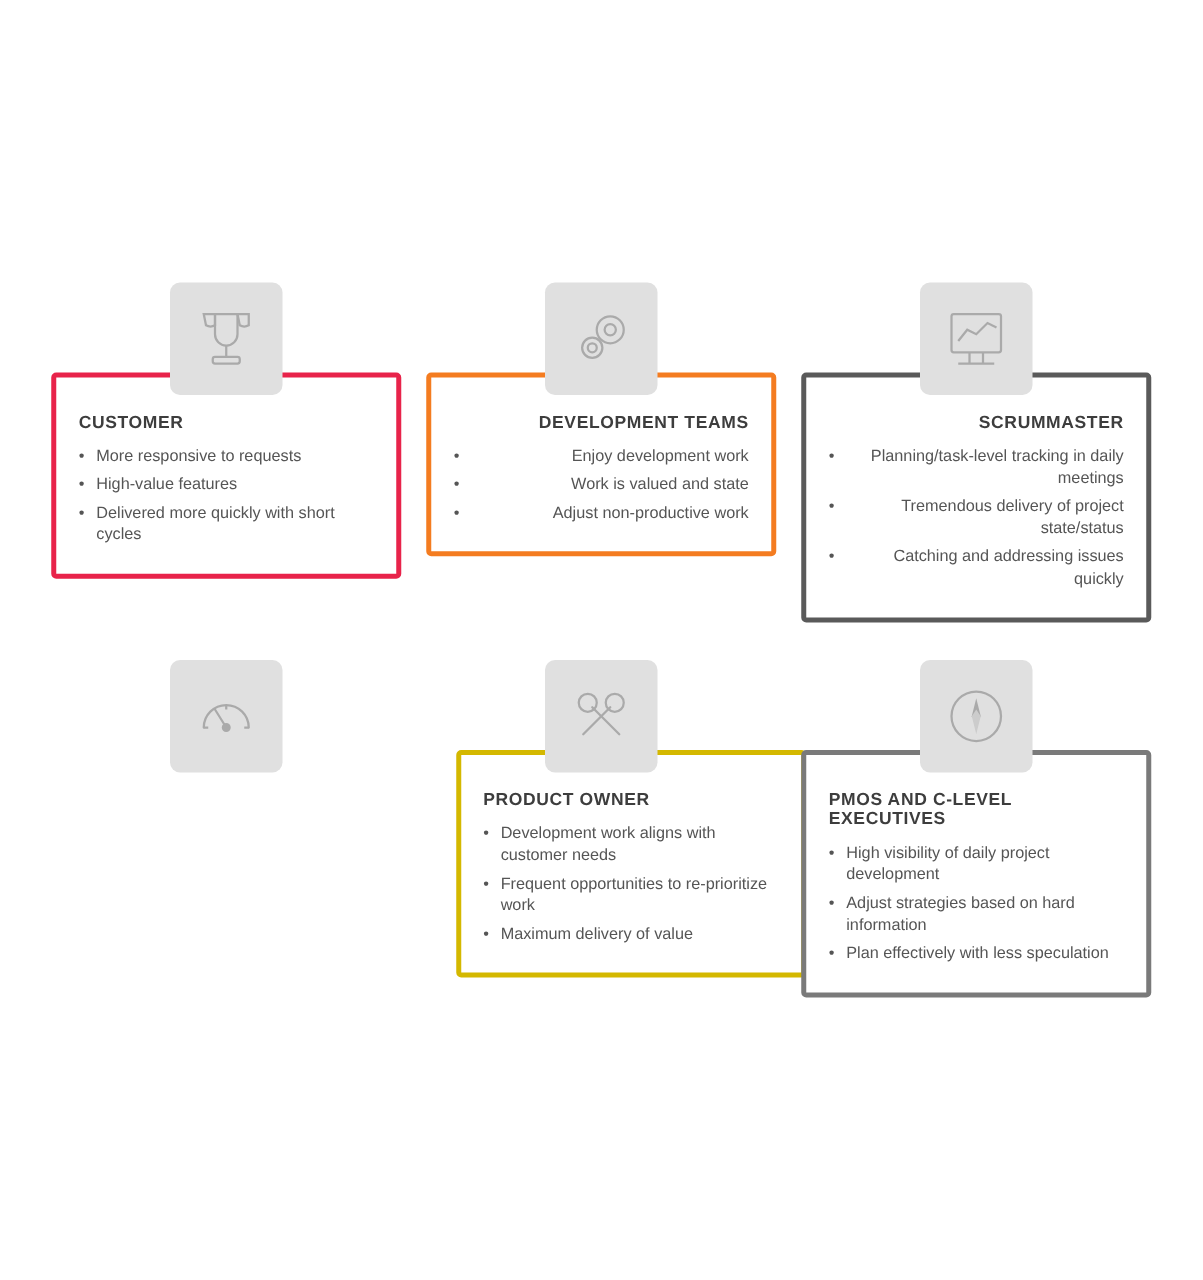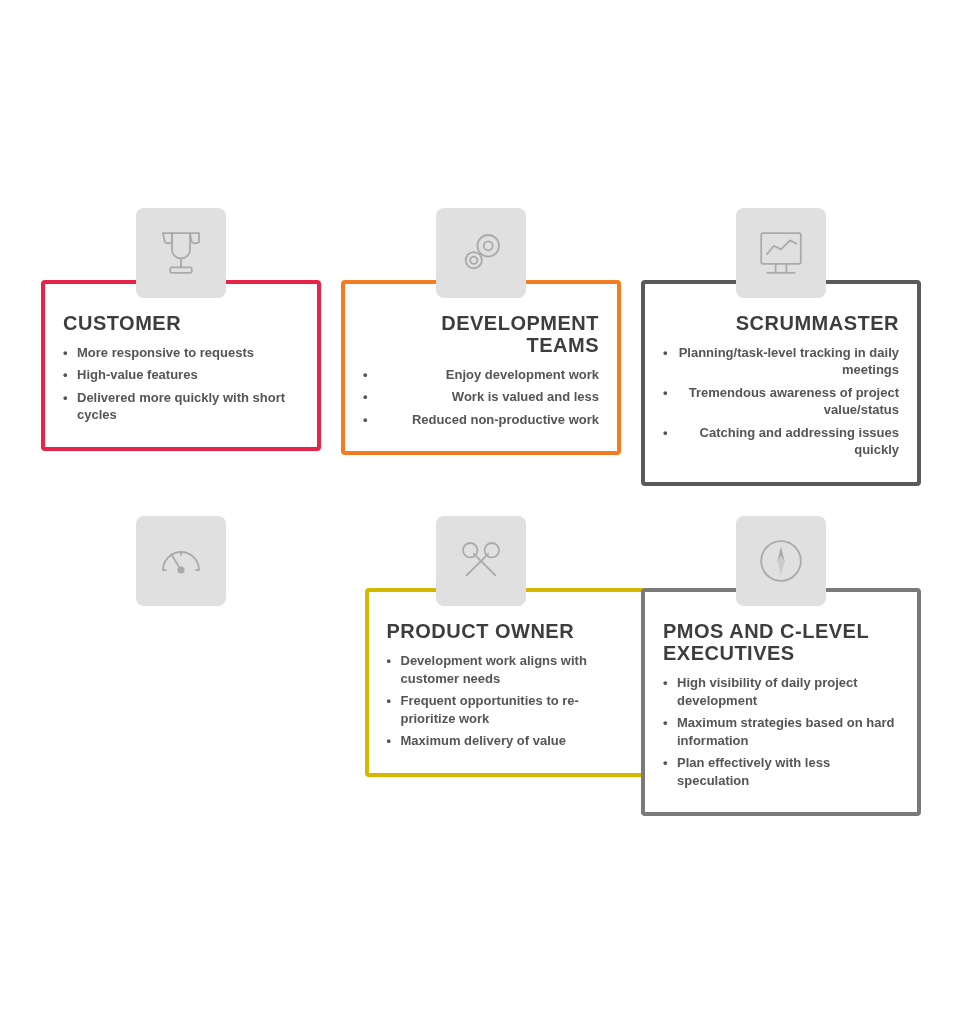--- a/index.html
+++ b/index.html
@@ -46,33 +46,32 @@
     .card {
       width: 100%;
       border-width: 4px;
       border-style: solid;
       border-radius: 4px;
       padding: 28px 18px 18px 18px;
       background: #fff;
       position: relative;
     }
     .card-title {
-      font-size: 20px;
+      font-size: 14px;
       font-weight: 900;
       color: #3d3d3d;
       text-transform: uppercase;
       font-family: 'Impact', 'Arial Black', sans-serif;
       letter-spacing: 0.5px;
       margin-bottom: 10px;
       line-height: 1.1;
     }
     .card-list {
       list-style: none;
       padding: 0;
-      font-weight: bold;
     }
     .card-list li {
       font-size: 13px;
       color: #555;
       margin-bottom: 5px;
       padding-left: 14px;
       position: relative;
       line-height: 1.35;
     }
     .card-list li::before {
@@ -117,40 +116,40 @@
     <circle cx="38" cy="22" r="12"></circle>
     <circle cx="38" cy="22" r="5"></circle>
     <circle cx="22" cy="38" r="9"></circle>
     <circle cx="22" cy="38" r="4"></circle>
   </svg>
       </div>
       <div class="card border-orange">
         <div class="card-title">DEVELOPMENT TEAMS</div>
         <ul class="card-list">
           <li>Enjoy development work</li>
-          <li>Work is valued and less</li>
-          <li>Reduced non-productive work</li>
+          <li>Work is valued and state</li>
+          <li>Adjust non-productive work</li>
         </ul>
       </div>
     </div>
     <div class="card-wrapper">
       <div class="icon-box">
         <svg viewBox="0 0 60 60" stroke="#aaa" fill="none" stroke-width="2.5">
     <rect x="8" y="8" width="44" height="34" rx="2"></rect>
     <polyline points="14,32 22,22 30,26 40,16 48,20"></polyline>
     <line x1="24" y1="42" x2="24" y2="52"></line>
     <line x1="36" y1="42" x2="36" y2="52"></line>
     <line x1="14" y1="52" x2="46" y2="52"></line>
   </svg>
       </div>
       <div class="card border-gray-dark">
         <div class="card-title">SCRUMMASTER</div>
         <ul class="card-list">
           <li>Planning/task-level tracking in daily meetings</li>
-          <li>Tremendous awareness of project value/status</li>
+          <li>Tremendous delivery of project state/status</li>
           <li>Catching and addressing issues quickly</li>
         </ul>
       </div>
     </div>
     <div class="card-wrapper">
       <div class="icon-box">
         <svg viewBox="0 0 60 60" stroke="#aaa" fill="none" stroke-width="2.5">
     <path d="M10 40 a20 20 0 1 1 40 0" stroke-linecap="round"></path>
     <line x1="30" y1="40" x2="20" y2="24" stroke-linecap="round"></line>
     <circle cx="30" cy="40" r="3" fill="#aaa"></circle>
@@ -183,18 +182,18 @@
         <svg viewBox="0 0 60 60" stroke="#aaa" fill="none" stroke-width="2.5">
     <circle cx="30" cy="30" r="22"></circle>
     <polygon points="30,14 34,30 30,36 26,30" fill="#aaa" stroke="none"></polygon>
     <polygon points="30,46 26,30 30,24 34,30" fill="#ccc" stroke="none"></polygon>
   </svg>
       </div>
       <div class="card border-gray-medium">
         <div class="card-title">PMOS AND C-LEVEL EXECUTIVES</div>
         <ul class="card-list">
           <li>High visibility of daily project development</li>
-          <li>Maximum strategies based on hard information</li>
+          <li>Adjust strategies based on hard information</li>
           <li>Plan effectively with less speculation</li>
         </ul>
       </div>
     </div>
   </div>
 
 </body></html>

